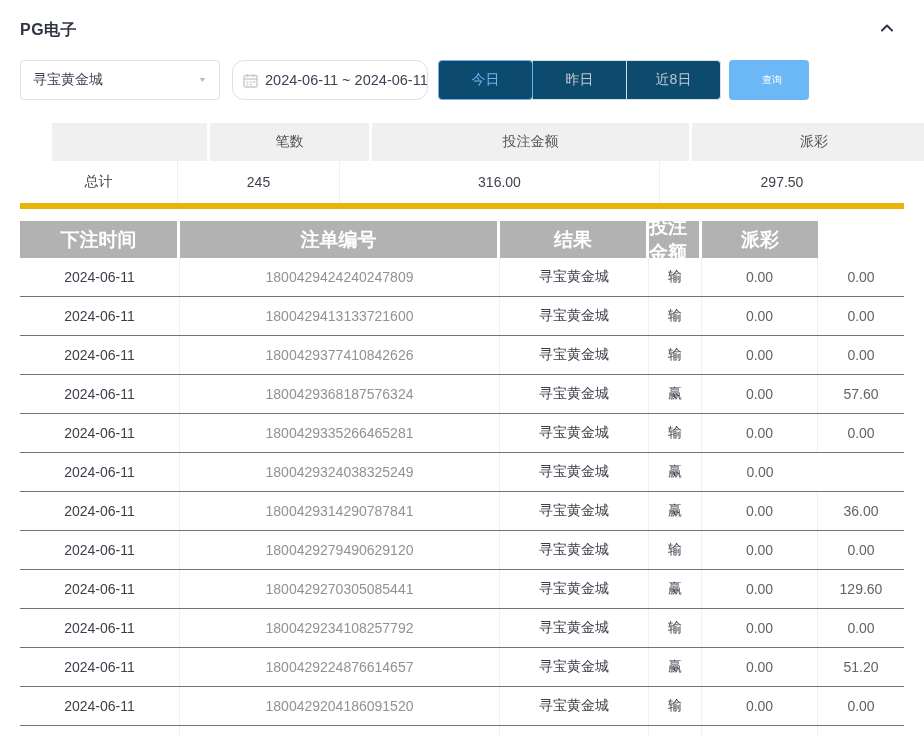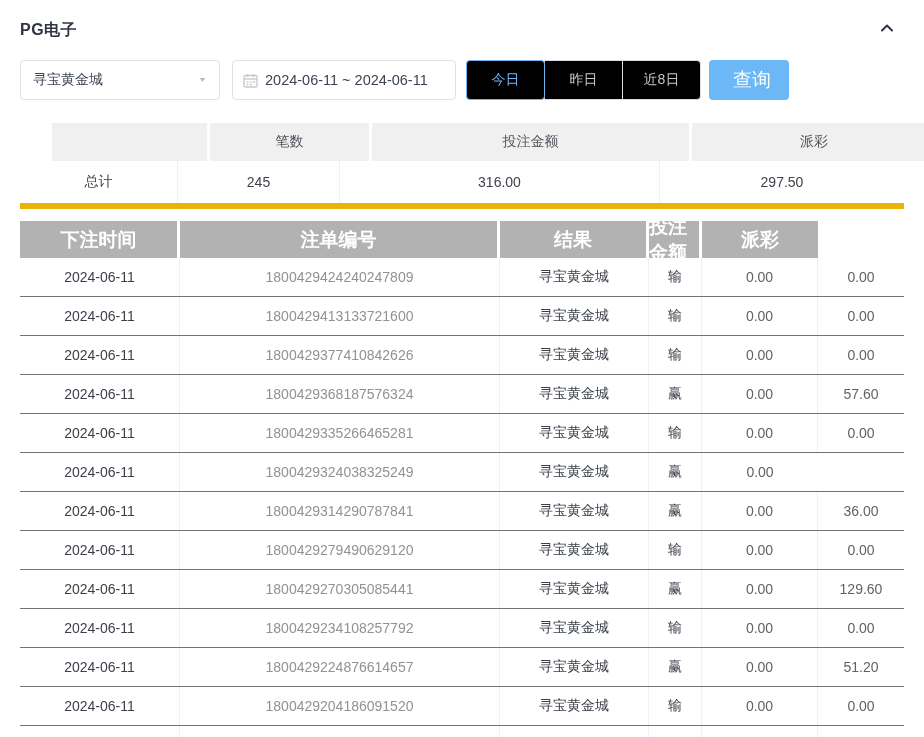--- a/index.html
+++ b/index.html
@@ -19,41 +19,41 @@
   .controls { display: flex; align-items: center; margin-top: 18px; height: 40px; }
   .select-box {
     width: 200px; height: 40px; border: 1px solid #dcdfe6; border-radius: 4px;
     display: flex; align-items: center; justify-content: space-between;
     padding: 0 12px; cursor: pointer; background: #fff;
   }
   .select-value { font-size: 14px; color: #3c4352; }
   .select-caret { font-size: 9px; color: #b4b7bd; transform: scaleY(0.8); }
 
   .date-box {
-    width: 224px; height: 40px; border: 1px solid #dcdfe6; border-radius: 4px;
+    width: 196px; height: 40px; border: 1px solid #dcdfe6; border-radius: 12px;
     display: flex; align-items: center; margin-left: 12px; padding: 0 10px;
     background: #fff; cursor: text;
   }
   .cal-icon { margin-right: 7px; display: flex; align-items: center; }
   .date-value { font-size: 14.5px; color: #3c4352; white-space: nowrap; }
 
   .quick-group { display: flex; margin-left: 10px; }
   .qbtn {
-    width: 79px; height: 40px; background: #000000; border: 1px solid #dcdfe6;
+    width: 95px; height: 40px; background: #0c4a6e; border: 1px solid #dcdfe6;
     font-size: 14px; color: #c3c7cd; cursor: pointer; margin-left: -1px;
     display: flex; align-items: center; justify-content: center;
     font-family: inherit; position: relative;
   }
   .qbtn:first-child { border-radius: 4px 0 0 4px; margin-left: 0; }
   .qbtn:last-child { border-radius: 0 4px 4px 0; }
   .qbtn.active { color: #6db4f5; border-color: #6db4f5; z-index: 2; border-radius: 4px; }
 
   .query-btn {
     width: 80px; height: 40px; margin-left: 8px; background: #6cb7f5; border: none;
-    border-radius: 4px; color: #fff; font-size: 19px; cursor: pointer; font-family: inherit; padding-left: 6px;
+    border-radius: 4px; color: #fff; font-size: 10px; cursor: pointer; font-family: inherit; padding-left: 6px;
   }
 
   
   .summary { margin-top: 23px; width: 884px; }
   .summary-head, .summary-row { display: grid; grid-template-columns: 158px 162px 320px 244px; }
   .summary-head { background: #fff; margin-left: 32px; }
   .shcell {
     background: #f0f0f0; height: 38px; display: flex; align-items: center; justify-content: center;
     font-size: 14px; color: #4e535a; border-right: 3px solid #fff;
   }

